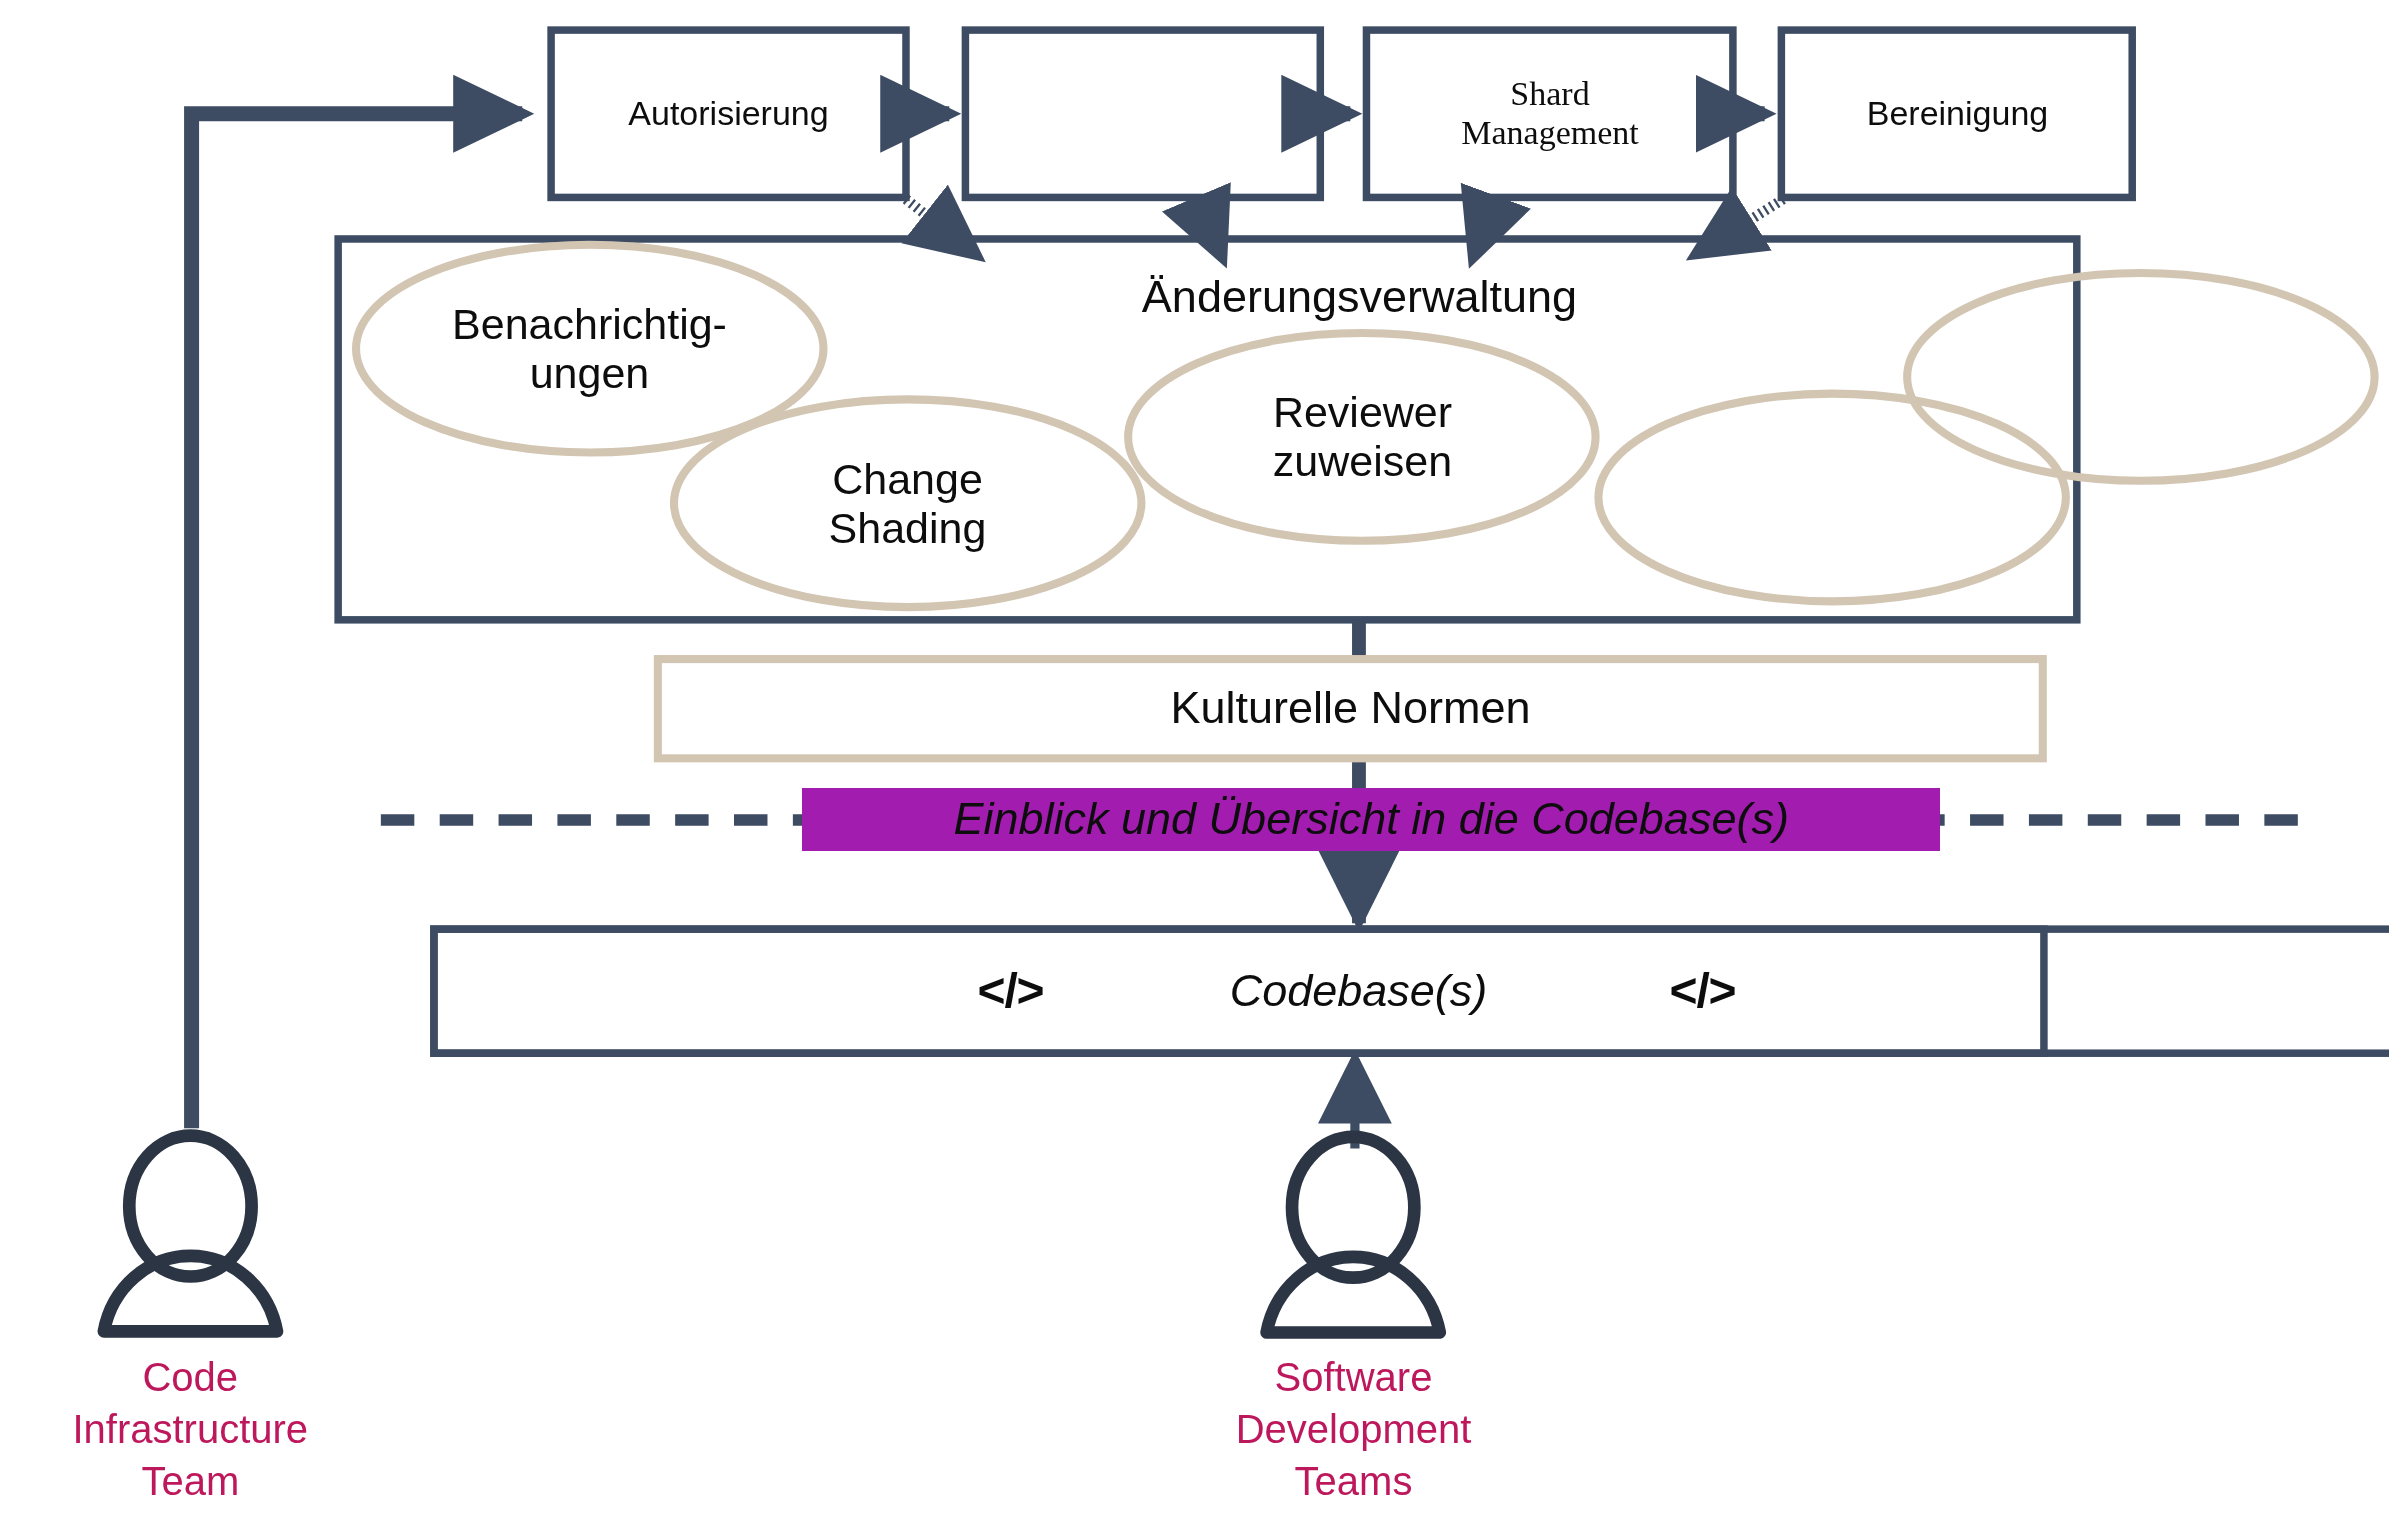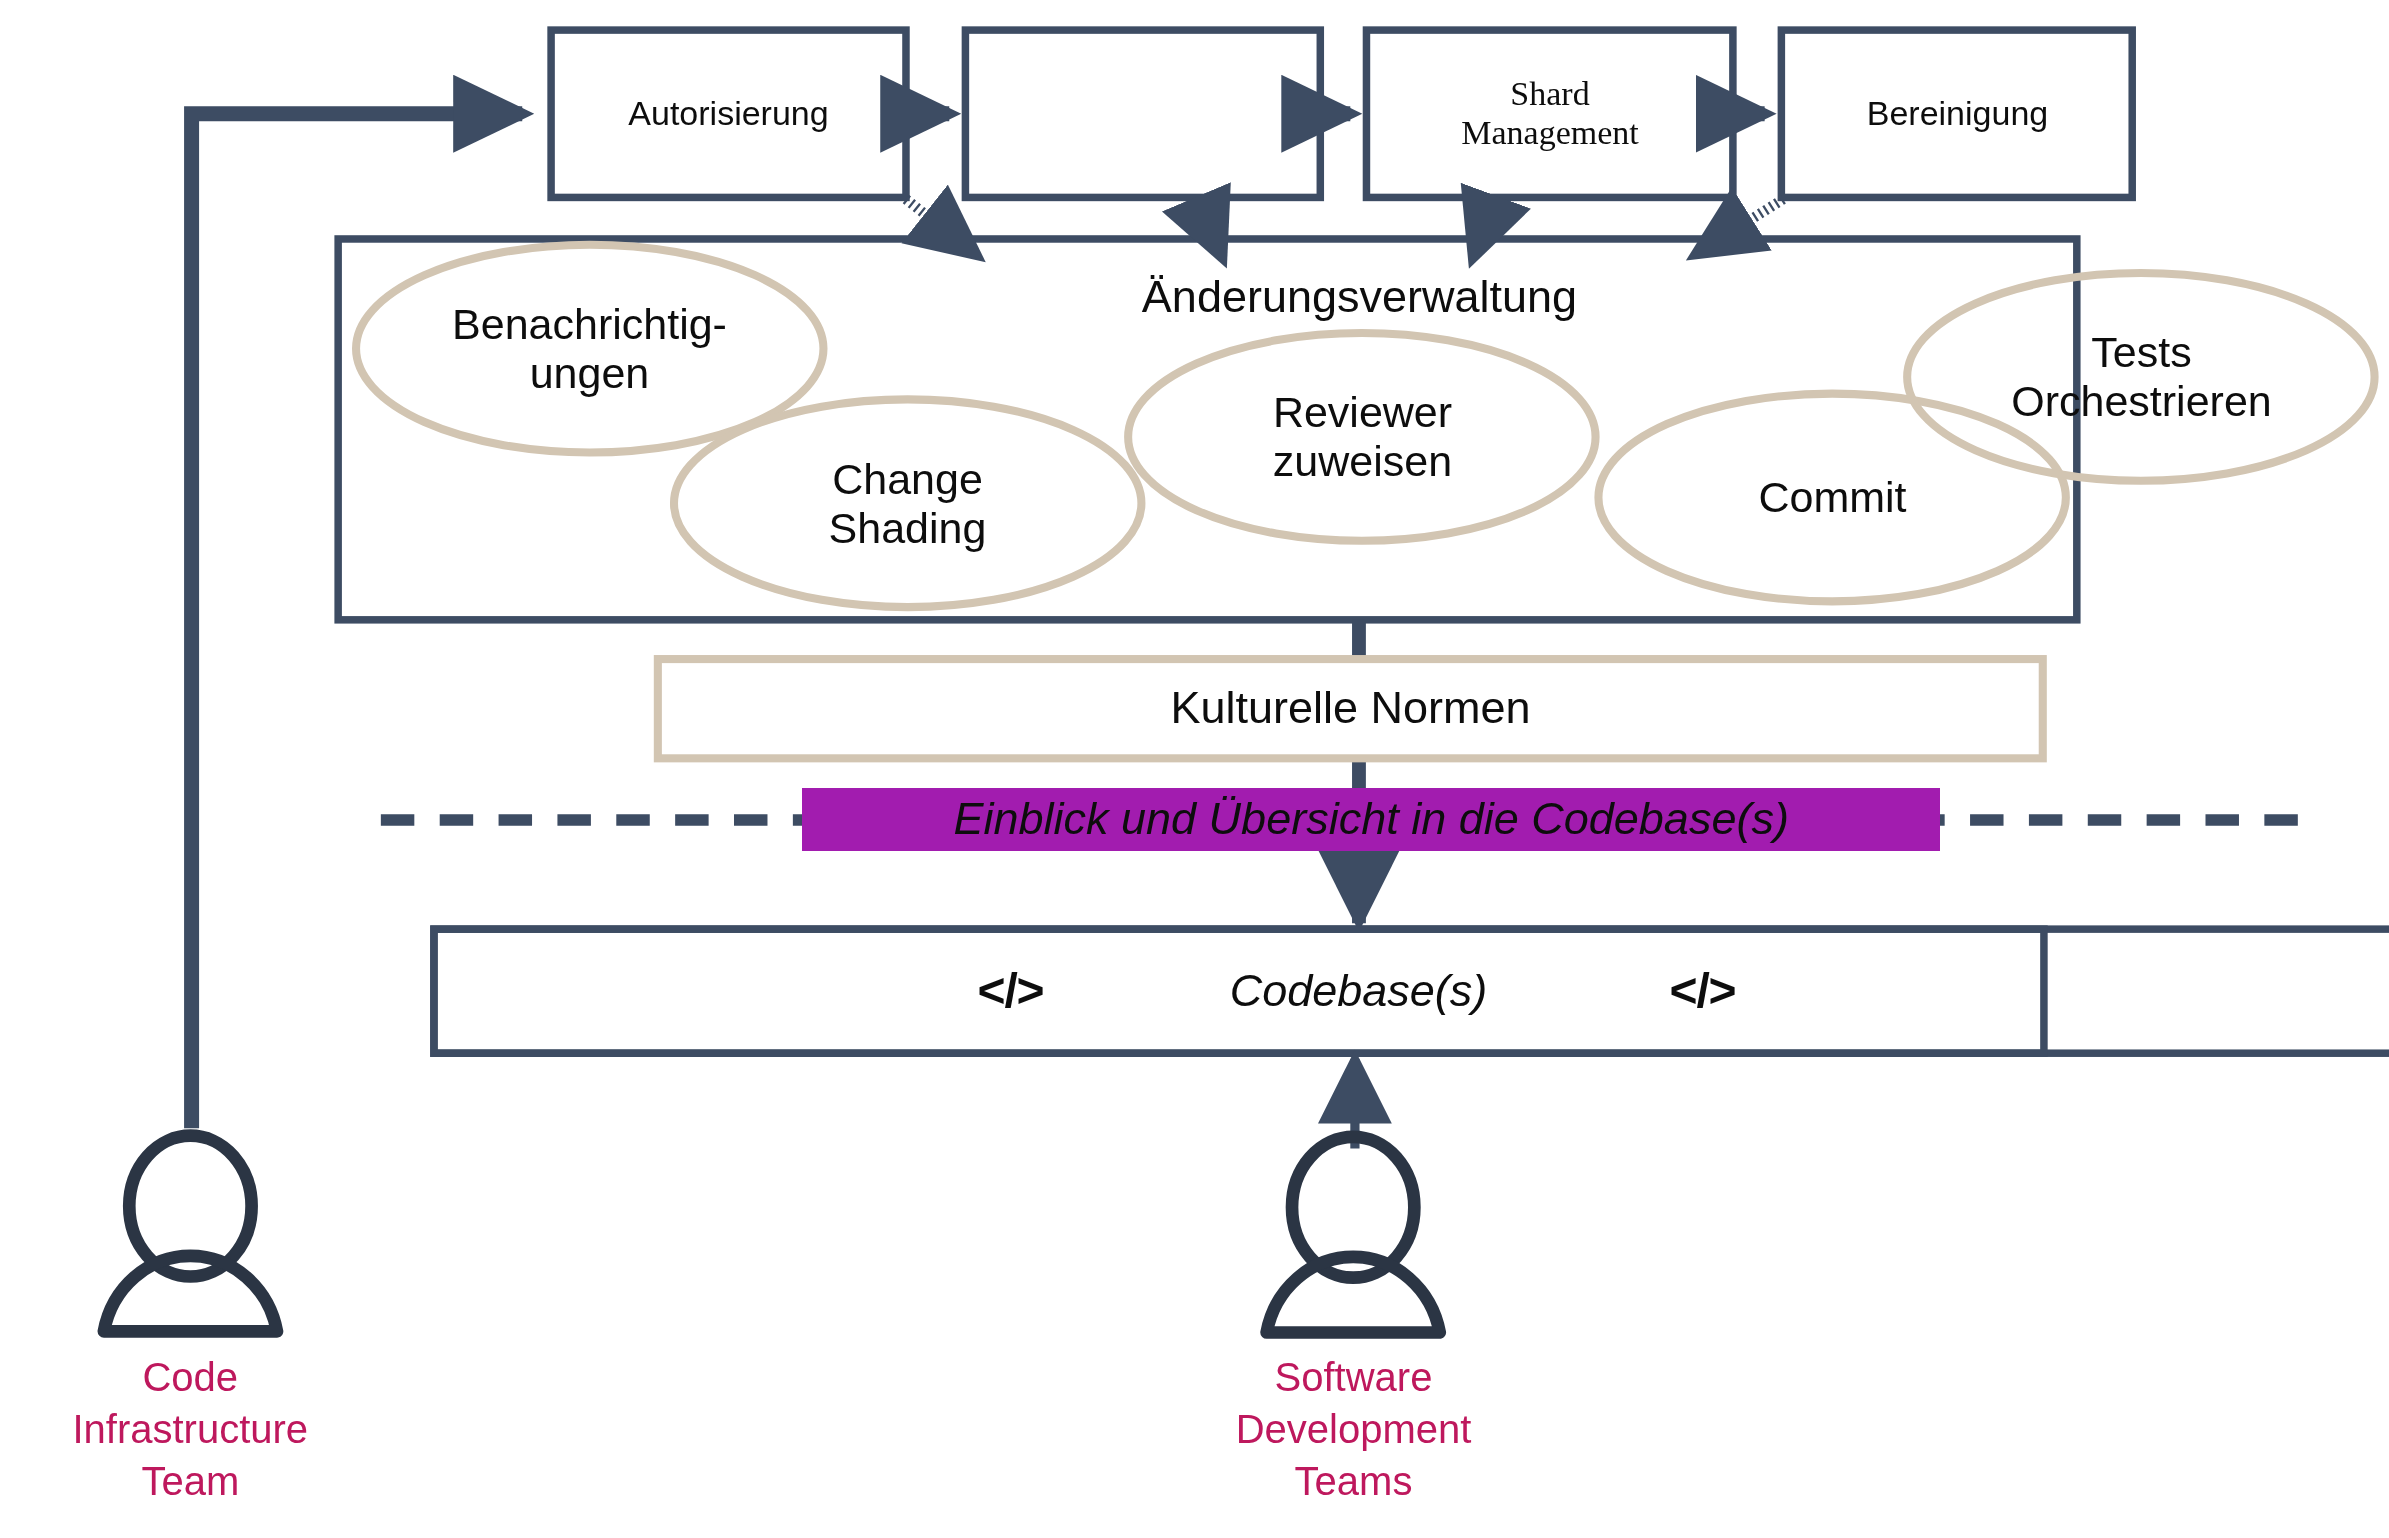--- a/index.html
+++ b/index.html
@@ -119,23 +119,20 @@
   <div class="lbl stage-box-label" style="left:1782px; top:30px; width:351px; height:167px;">Bereinigung</div>
 
   <div class="lbl container-title" style="left:947px; top:271px; width:825px; height:52px;">Änderungsverwaltung</div>
 
   <div class="lbl ellipse-label" style="left:399px; top:285px; width:381px; height:127px;">Benachrichtig-
 ungen</div>
   <div class="lbl ellipse-label" style="left:1172px; top:373px; width:381px; height:127px;">Reviewer
 zuweisen</div>
   <div class="lbl ellipse-label" style="left:717px; top:440px; width:381px; height:127px;">Change
 Shading</div>
-  <div class="lbl ellipse-label" style="left:1642px; top:434px; width:381px; height:127px;">Commit</div>
-  <div class="lbl ellipse-label" style="left:1951px; top:313px; width:381px; height:127px;">Tests
-Orchestrieren</div>
 
   <div class="lbl norms-label" style="left:658px; top:659px; width:1385px; height:99px;">Kulturelle Normen</div>
 
   <div class="lbl divider-label" style="left:802px; top:788px; width:1120px; height:63px;">Einblick und Übersicht in die Codebase(s)</div>
 
   <div class="lbl code-glyph" style="left:947px; top:929px; width:127px; height:124px;">&lt;/&gt;</div>
   <div class="lbl codebase-label" style="left:1099px; top:929px; width:519px; height:124px;font-style:italic;">Codebase(s)</div>
   <div class="lbl code-glyph" style="left:1639px; top:929px; width:127px; height:124px;">&lt;/&gt;</div>
 
   <div class="lbl actor-label" style="left:5.8px; top:1351px; width:369px; height:173px; align-items:flex-start;">Code

